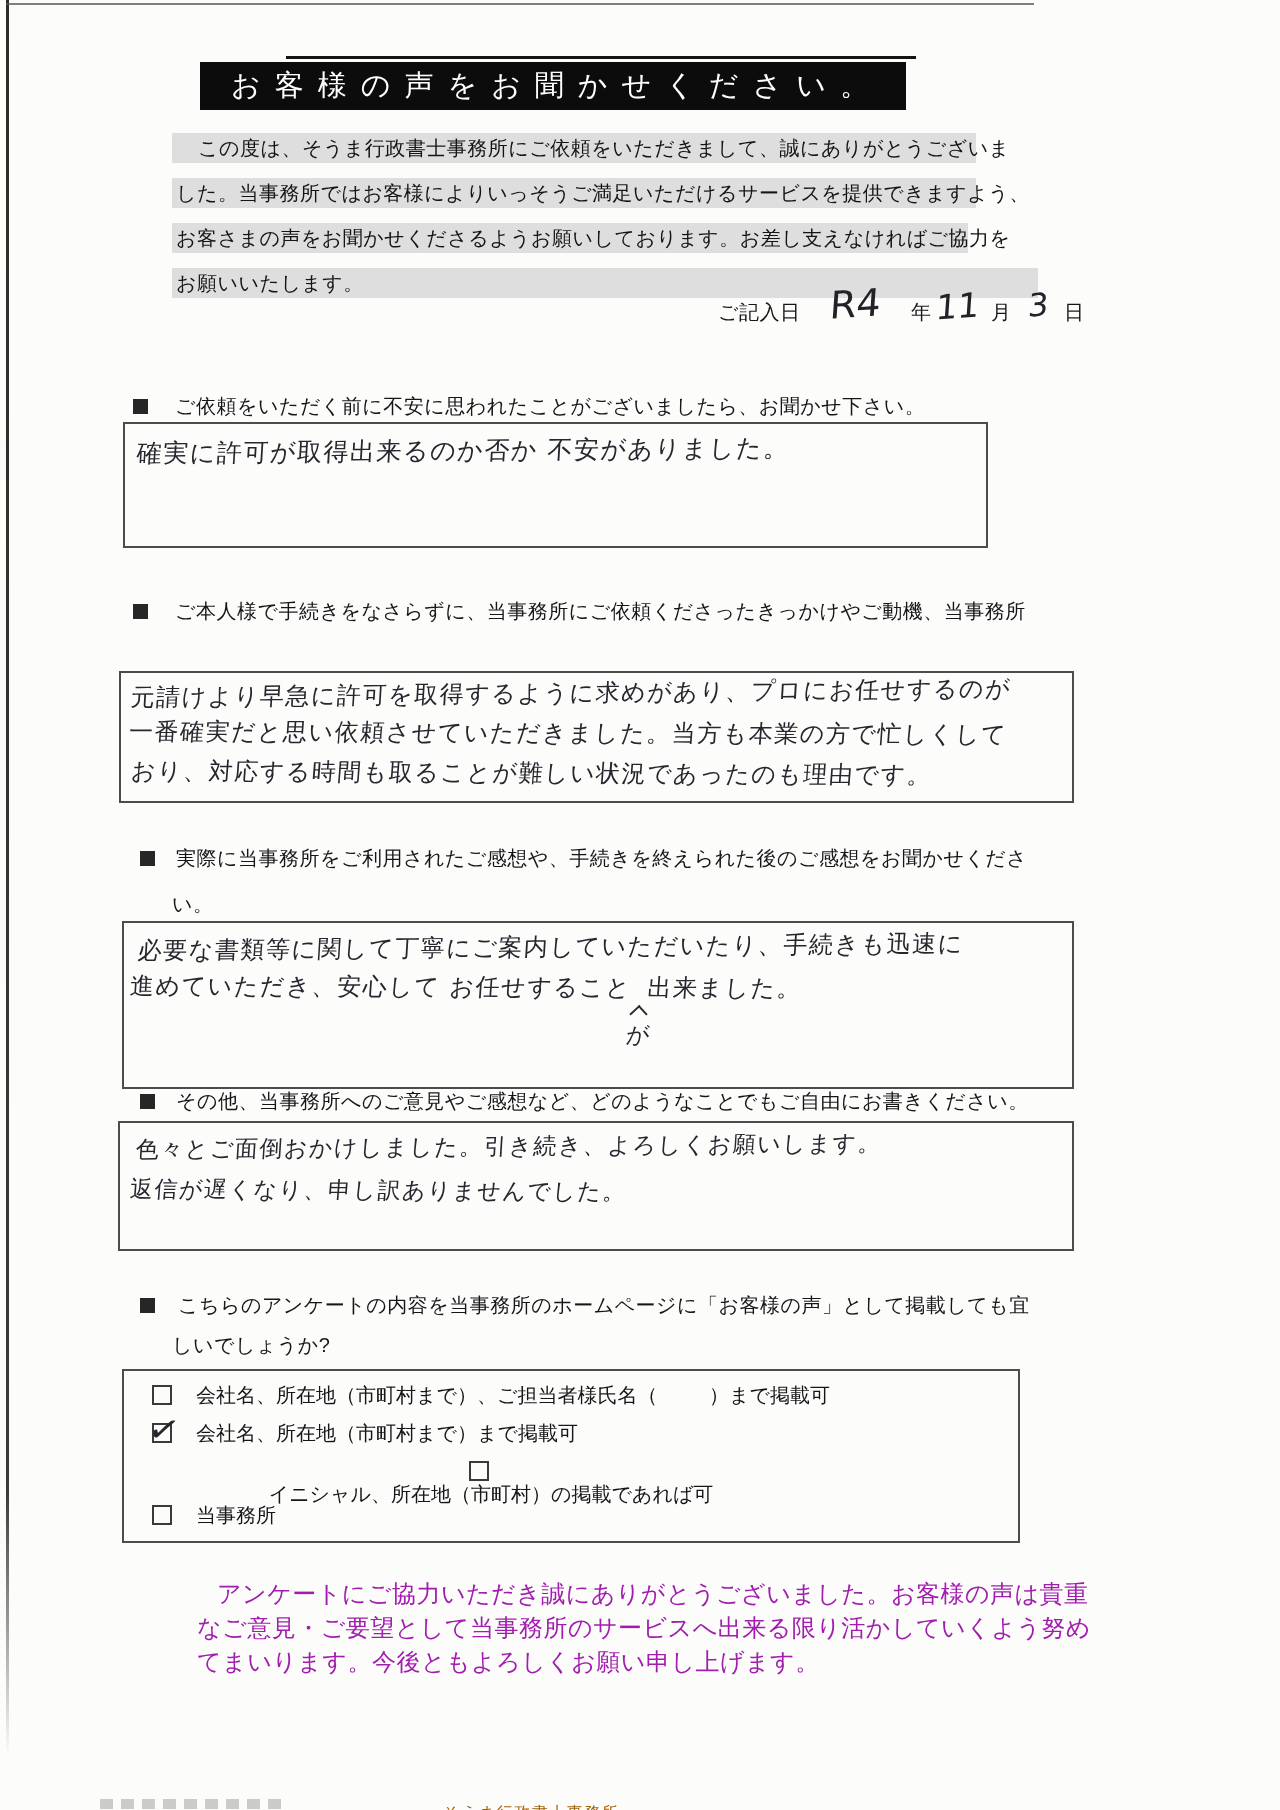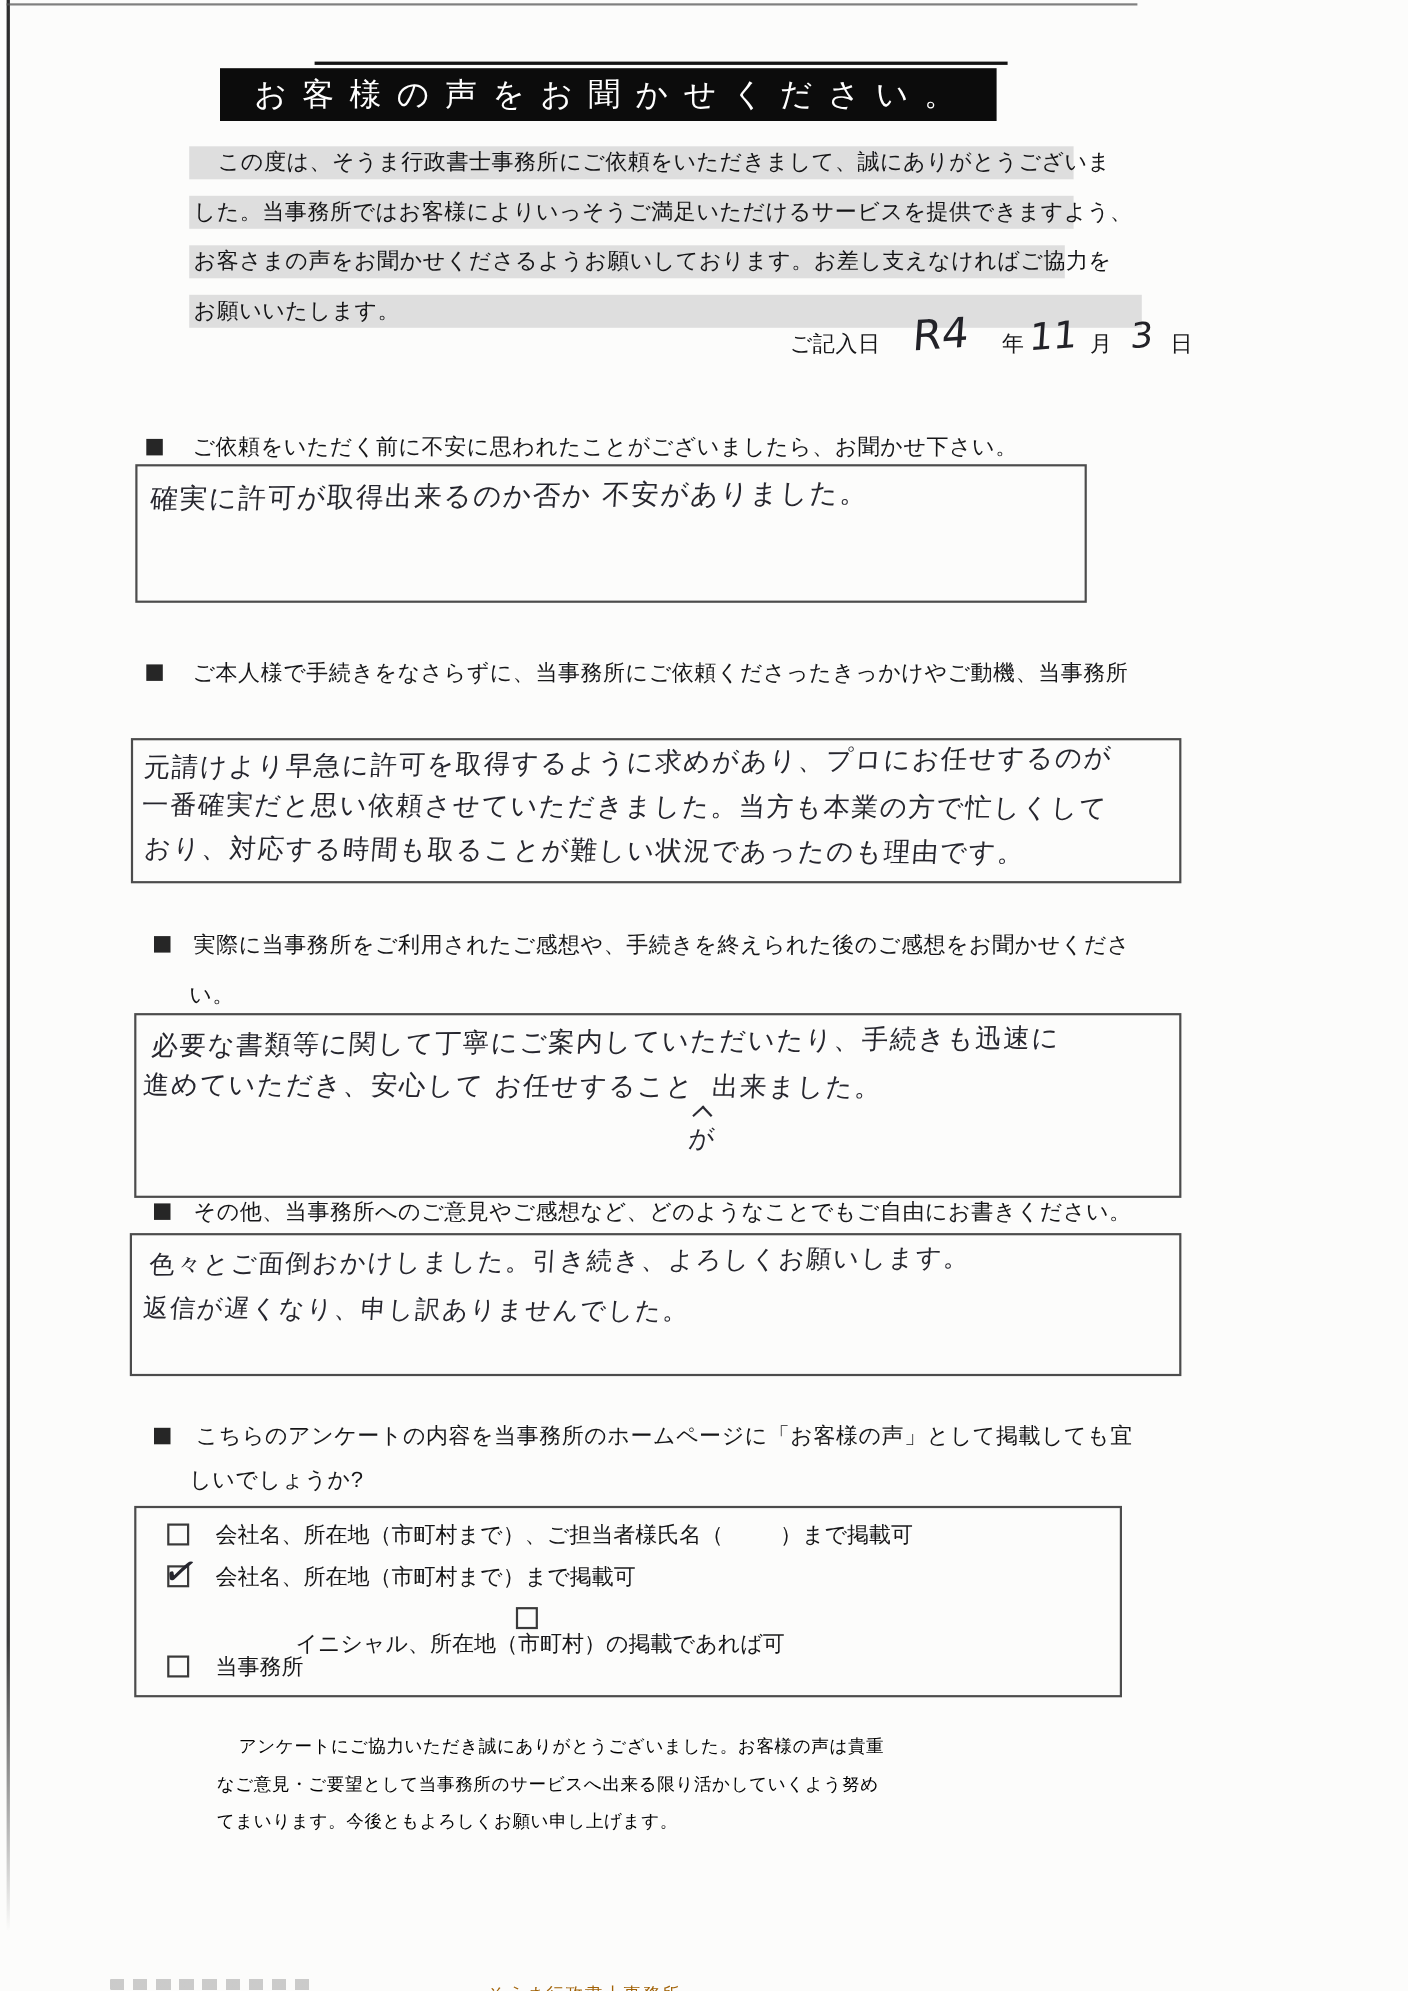--- a/index.html
+++ b/index.html
@@ -61,21 +61,21 @@
   .opt { position:absolute; left:122px; width:724px; height:28px; display:flex;
     align-items:center; padding-left:30px; padding-right:16px; box-sizing:border-box;
     font-size:20px; white-space:nowrap; color:#161618; }
   .cb { position:relative; width:16px; height:16px; border:2px solid #3a3a3a;
     margin-right:24px; flex:0 0 auto; }
   .check-glyph { position:absolute; left:-5px; top:-16px; font-size:36px; color:#26262e;
     font-family:"DejaVu Sans", sans-serif; transform:rotate(8deg) skewX(-6deg); }
   .opt-spacer { flex:1 1 auto; }
 
   
-  .closing-line { position:absolute; font-size:16px; letter-spacing:.5px; white-space:nowrap; color:#000000; }
+  .closing-line { position:absolute; font-size:24px; letter-spacing:.5px; white-space:nowrap; color:#a21caf; }
   .footer-text { position:absolute; left:443px; top:1803px; font-size:16px; letter-spacing:1.5px; color:#a16207; }
 </style>
 </head>
 <body>
 
 <div class="page">
 
   <div class="scan-edge-left"></div>
   <div class="scan-edge-top"></div>
 

